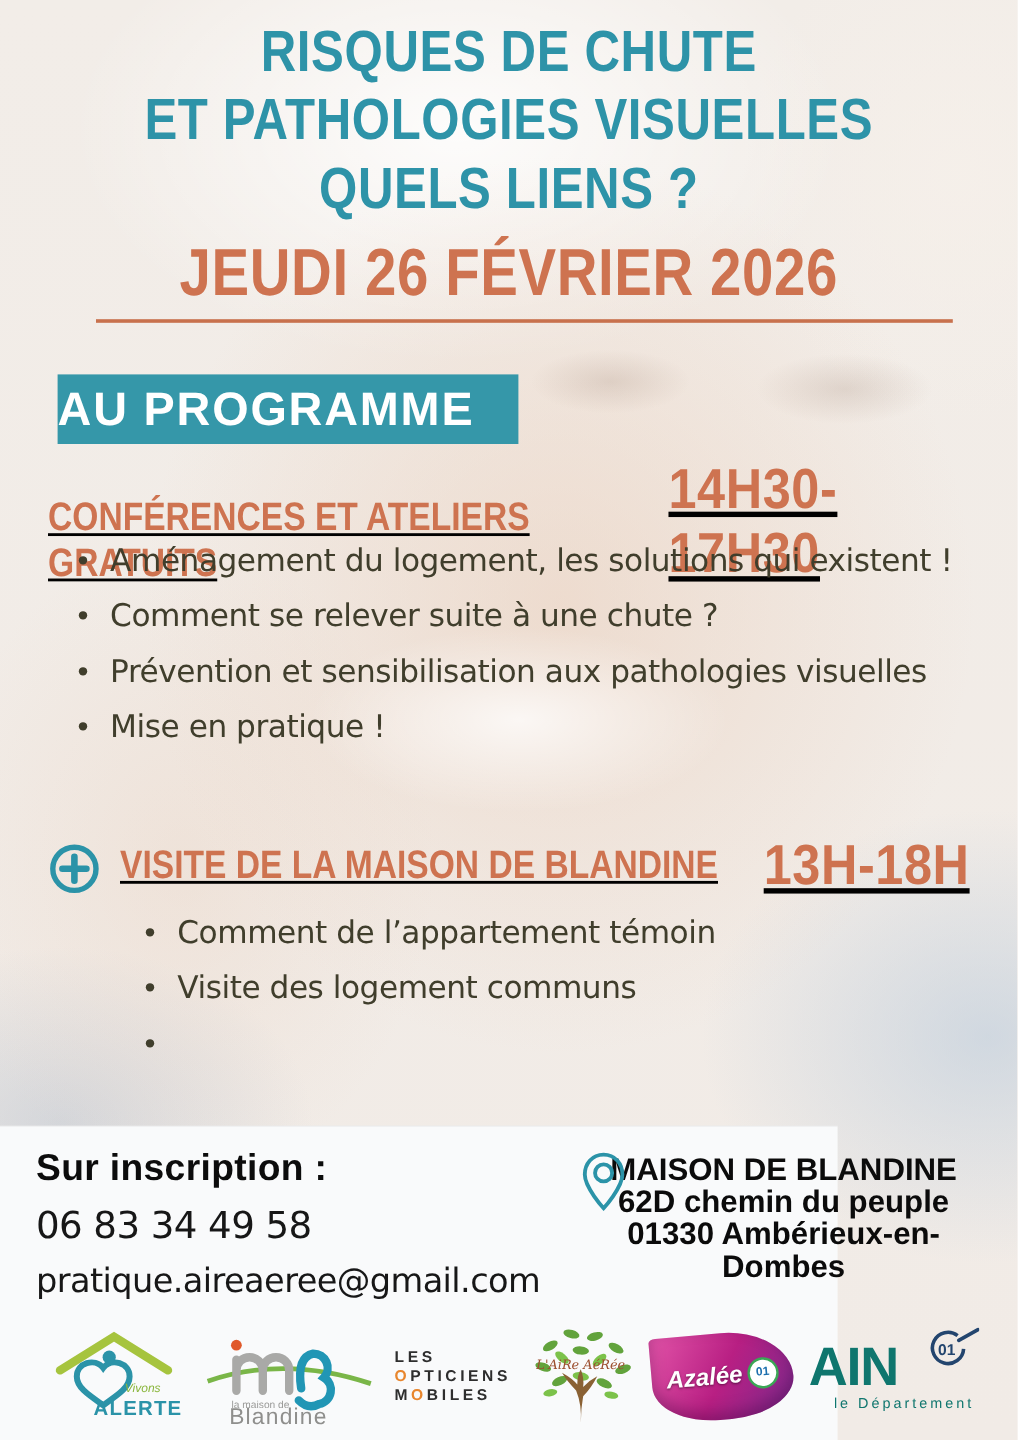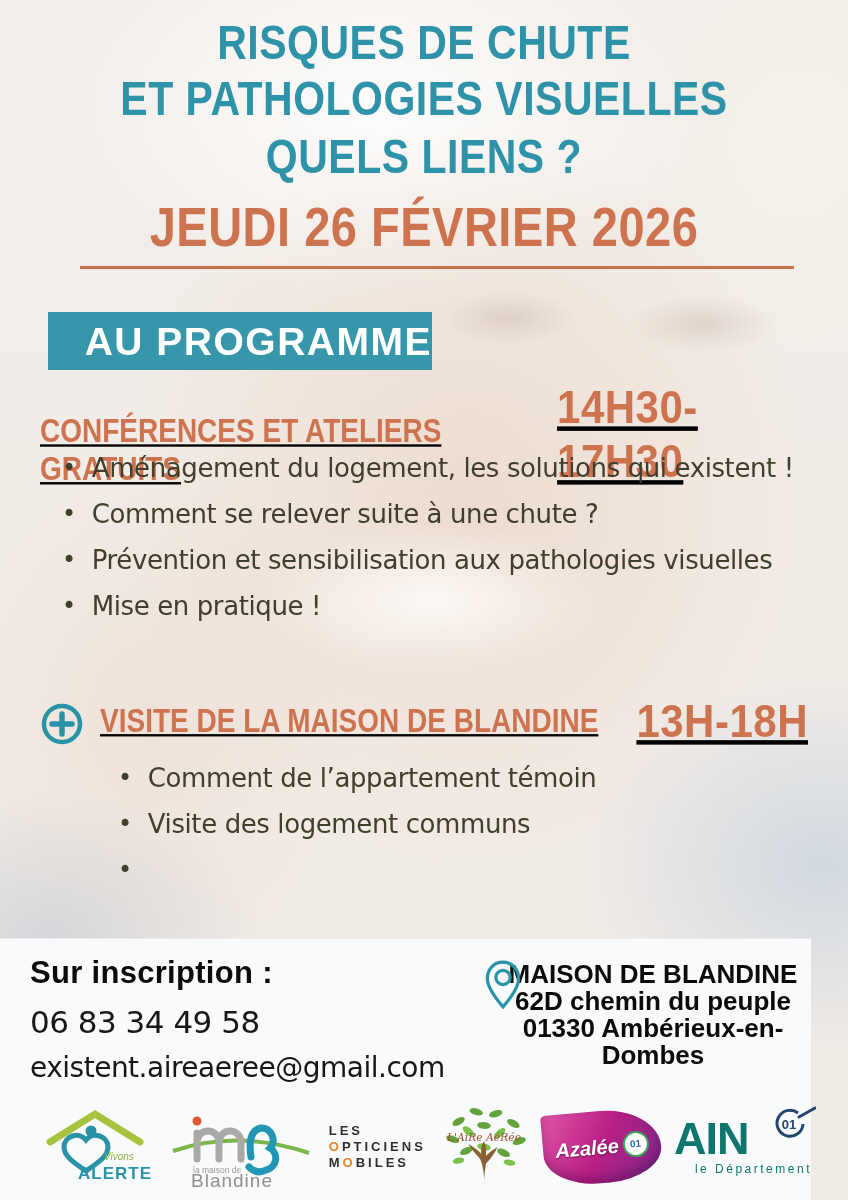--- a/index.html
+++ b/index.html
@@ -21,39 +21,39 @@
   .layer{position:absolute;z-index:1;}
   .cond{transform:scaleY(1.18);transform-origin:center top;}
 
   .title{top:14px;left:0;right:0;text-align:center;color:#2E93A8;
     font-weight:700;font-size:41px;line-height:1.18;letter-spacing:.5px;}
   .date{top:194px;left:0;right:0;text-align:center;color:#CE7350;
     font-weight:700;font-size:47px;letter-spacing:.5px;}
   .divider{top:266px;left:80px;width:714px;height:3px;background:#c8714d;}
 
   .banner{top:312px;left:48px;width:384px;height:58px;background:#3597A9;
-    color:#fff;font-weight:700;font-size:39px;text-align:right;line-height:60px;
+    color:#fff;font-weight:700;font-size:39px;text-align:left;line-height:60px;
     letter-spacing:1.5px;}
 
   .sec-row{left:40px;width:768px;display:flex;justify-content:space-between;align-items:flex-end;text-decoration:underline;}
   .row-conf{top:392px;}
   .sec-head{color:#CE7350;font-weight:700;font-size:28px;transform:scaleY(1.18);transform-origin:left bottom;}
   .sec-time{color:#CE7350;font-weight:700;font-size:42px;transform:scaleY(1.12);transform-origin:right bottom;letter-spacing:.5px;}
 
   ul.bullets{list-style:none;margin:0;padding:0;font-family:"DejaVu Sans",sans-serif;
     color:#403E2C;font-size:26px;letter-spacing:-.4px;}
   ul.bullets li{display:flex;align-items:flex-start;margin-bottom:14px;line-height:32px;}
   ul.bullets .dot{font-size:24px;margin-right:16px;line-height:32px;}
   .list-conf{top:452px;left:62px;width:740px;}
   .row-visite{top:700px;display:flex;align-items:center;}
   .plus-wrap{width:44px;height:44px;margin-right:16px;flex:none;}
   .visite-head{flex:1;}
   .list-visite{top:762px;left:118px;width:660px;}
 
-  .footer{position:absolute;z-index:2;top:938px;left:0;width:811px;height:262px;
+  .footer{position:absolute;z-index:2;top:938px;left:0;width:698px;height:262px;
     background:#f9fafb;border-top:1px solid rgba(0,0,0,.05);}
   .inscription{position:absolute;left:30px;top:16px;color:#0c0c0c;}
   .inscription .lbl{font-size:31px;font-weight:800;margin-bottom:13px;letter-spacing:.3px;}
   .inscription .ph{font-size:31px;font-weight:400;margin-bottom:11px;color:#171717;
     font-family:"DejaVu Sans",sans-serif;letter-spacing:-.5px;}
   .inscription .em{font-size:28px;font-weight:400;color:#171717;
     font-family:"DejaVu Sans",sans-serif;letter-spacing:-.5px;}
   .venue{position:absolute;left:478px;top:22px;width:350px;text-align:center;
     font-weight:700;font-size:26px;line-height:27px;color:#0b0b0b;}
   .venue .pin{position:absolute;left:6px;top:-2px;}
@@ -147,21 +147,21 @@
     <li>
         <span class="dot">•</span>
       </li>
   </ul>
 
   <div class="footer">
 
     <div class="inscription">
       <div class="lbl">Sur inscription :</div>
       <div class="ph">06 83 34 49 58</div>
-      <div class="em">existent.aireaeree@gmail.com</div>
+      <div class="em">pratique.aireaeree@gmail.com</div>
     </div>
 
     <div class="venue">
       <span class="pin">
         <svg width="38" height="52" viewBox="0 0 40 54">
           <path d="M20,3 C10,3 3.5,11 3.5,20.5 C3.5,32 20,50 20,50 C20,50 36.5,32 36.5,20.5 C36.5,11 30,3 20,3 Z" fill="none" stroke="#2B93A8" stroke-width="3.4"></path>
           <circle cx="20" cy="19" r="7.5" fill="none" stroke="#2B93A8" stroke-width="3.4"></circle>
         </svg>
       </span>
       <div>MAISON DE BLANDINE</div>

